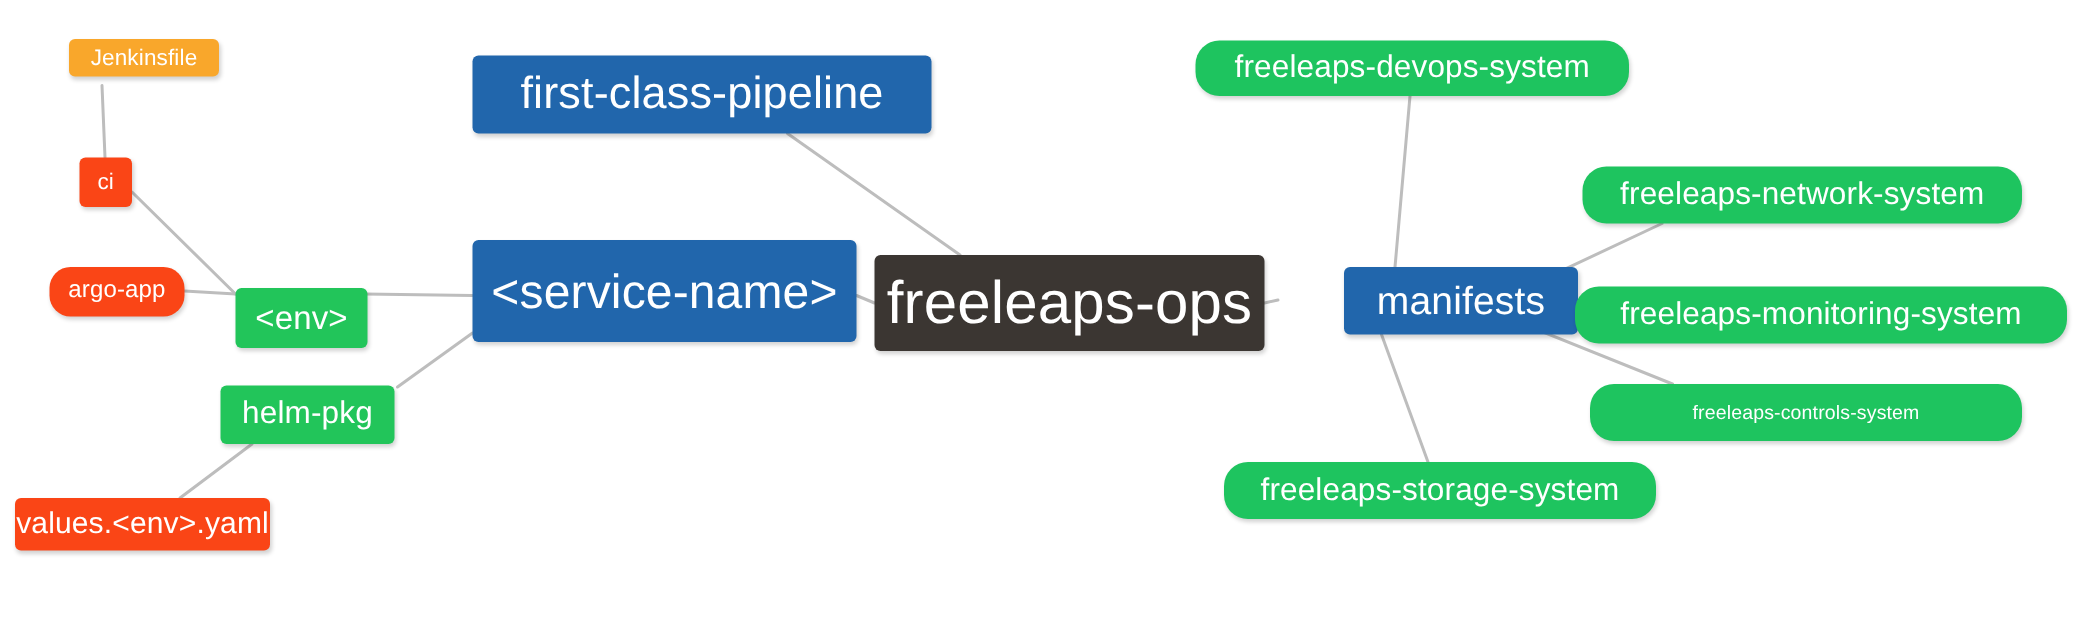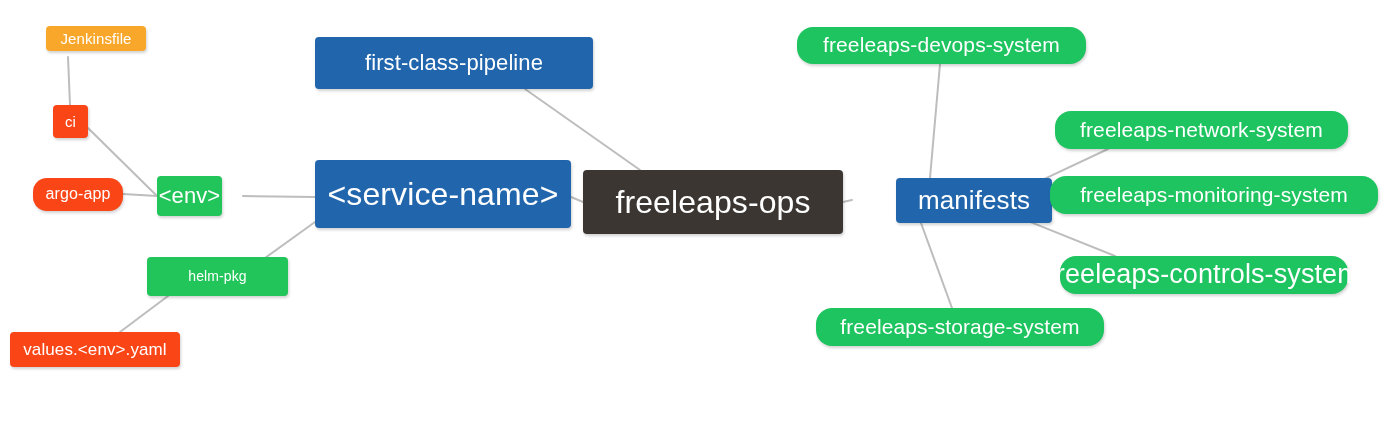--- a/index.html
+++ b/index.html
@@ -67,26 +67,26 @@
       <line x1="930" y1="178" x2="940" y2="64" stroke="#bdbdbd" stroke-width="2" stroke-linecap="round"></line>
       <line x1="1008" y1="196" x2="1108" y2="149" stroke="#bdbdbd" stroke-width="2" stroke-linecap="round"></line>
       <line x1="1008" y1="203" x2="1050" y2="204" stroke="#bdbdbd" stroke-width="2" stroke-linecap="round"></line>
       <line x1="1008" y1="213" x2="1115" y2="256" stroke="#bdbdbd" stroke-width="2" stroke-linecap="round"></line>
       <line x1="921" y1="223" x2="952" y2="308" stroke="#bdbdbd" stroke-width="2" stroke-linecap="round"></line>
     </svg>
   <div id="node-layer">
       <div class="node n-orange" style="left: 18px; top: 26px; width: 100px; height: 25px; font-size: 15px; margin-left: 28px;">Jenkinsfile</div>
       <div class="node n-red" style="left: 53px; top: 105px; width: 35px; height: 33px; font-size: 15px; text-align: right;">ci</div>
       <div class="node n-red" style="left: 33px; top: 178px; width: 90px; height: 33px; font-size: 16px; border-radius: 14px;">argo-app</div>
-      <div class="node n-green" style="left: 157px; top: 176px; width: 65px; height: 40px; font-size: 22px;">&lt;env&gt;</div>
-      <div class="node n-green" style="left: 147px; top: 257px; width: 141px; height: 39px; font-size: 14px;">helm-pkg</div>
-      <div class="node n-red" style="left: 10px; top: 332px; width: 170px; height: 35px; font-size: 17px;">values.&lt;env&gt;.yaml</div>
-      <div class="node n-blue" style="left: 315px; top: 37px; width: 278px; height: 52px; font-size: 22px;">first-class-pipeline</div>
+      <div class="node n-green" style="left: 157px; top: 192px; width: 88px; height: 40px; font-size: 22px;">&lt;env&gt;</div>
+      <div class="node n-green" style="left: 147px; top: 257px; width: 116px; height: 39px; font-size: 21px;">helm-pkg</div>
+      <div class="node n-red" style="left: 10px; top: 332px; width: 170px; height: 35px; font-size: 20px;">values.&lt;env&gt;.yaml</div>
+      <div class="node n-blue" style="left: 315px; top: 37px; width: 306px; height: 52px; font-size: 30px;">first-class-pipeline</div>
       <div class="node n-blue" style="left: 315px; top: 160px; width: 256px; height: 68px; font-size: 32px;">&lt;service-name&gt;</div>
-      <div class="node n-root" style="left: 583px; top: 170px; width: 260px; height: 64px; font-size: 32px;">freeleaps-ops</div>
+      <div class="node n-root" style="left: 583px; top: 170px; width: 260px; height: 64px; font-size: 40px;">freeleaps-ops</div>
       <div class="node n-blue" style="left: 852px; top: 178px; width: 156px; height: 45px; font-size: 26px; margin-left: 44px;">manifests</div>
       <div class="node n-emerald" style="left: 797px; top: 27px; width: 289px; height: 37px; font-size: 21px;">freeleaps-devops-system</div>
       <div class="node n-emerald" style="left: 1055px; top: 111px; width: 293px; height: 38px; font-size: 21px;">freeleaps-network-system</div>
-      <div class="node n-emerald" style="left: 1050px; top: 176px; width: 328px; height: 38px; font-size: 21px;">freeleaps-monitoring-system</div>
-      <div class="node n-emerald" style="left: 1060px; top: 256px; width: 288px; height: 38px; font-size: 27px;">freeleaps-controls-system</div>
+      <div class="node n-emerald" style="left: 1050px; top: 191px; width: 328px; height: 38px; font-size: 21px;">freeleaps-monitoring-system</div>
+      <div class="node n-emerald" style="left: 1060px; top: 256px; width: 288px; height: 38px; font-size: 13px;">freeleaps-controls-system</div>
       <div class="node n-emerald" style="left: 816px; top: 308px; width: 288px; height: 38px; font-size: 21px;">freeleaps-storage-system</div>
     </div>
 </div>
 
 </body></html>

